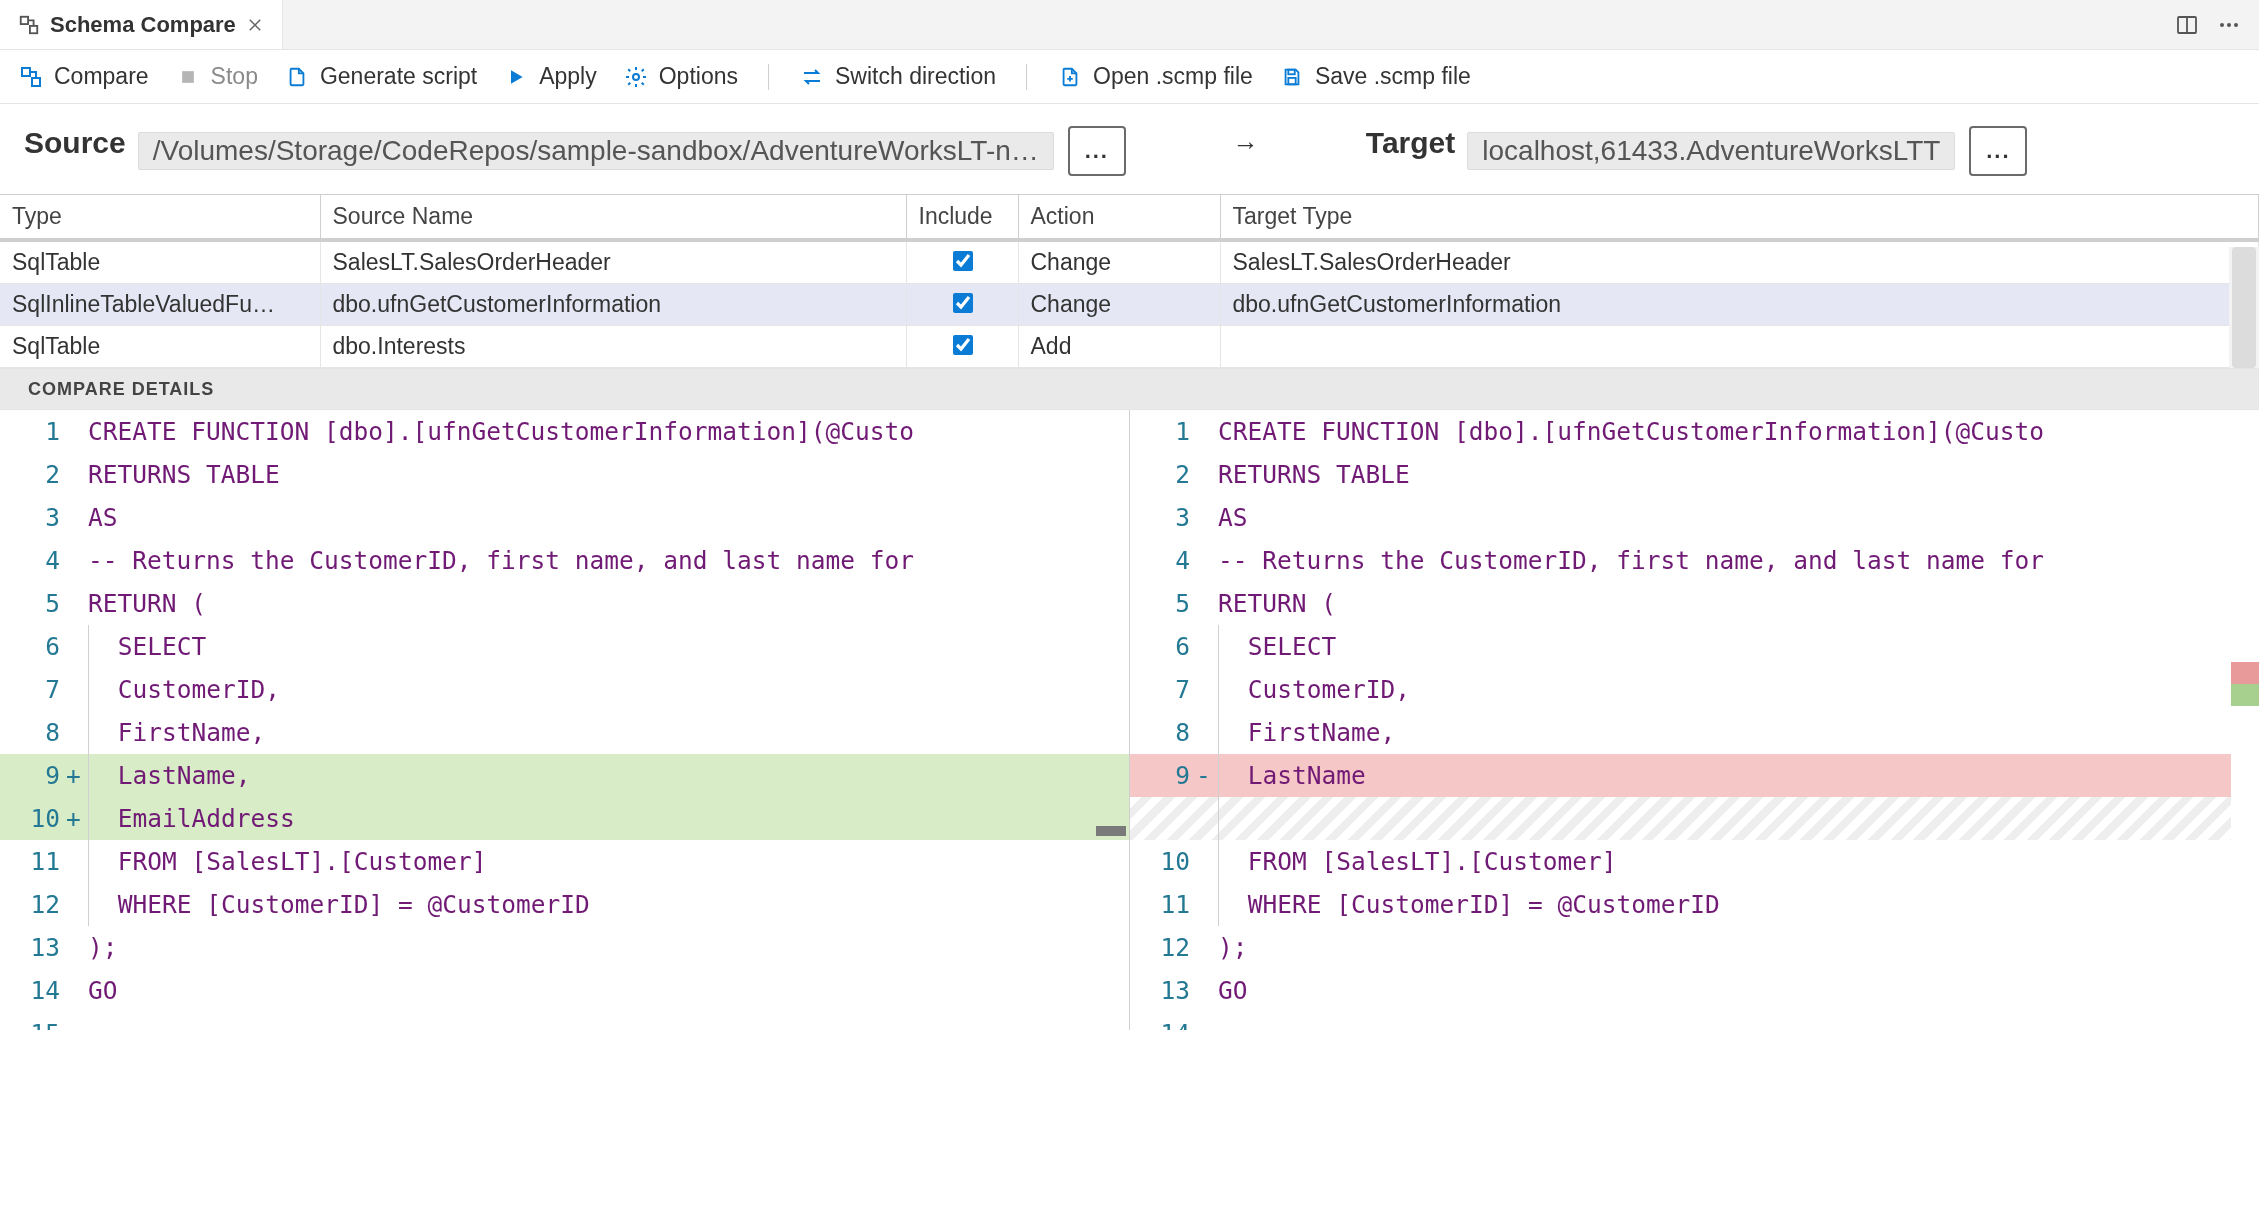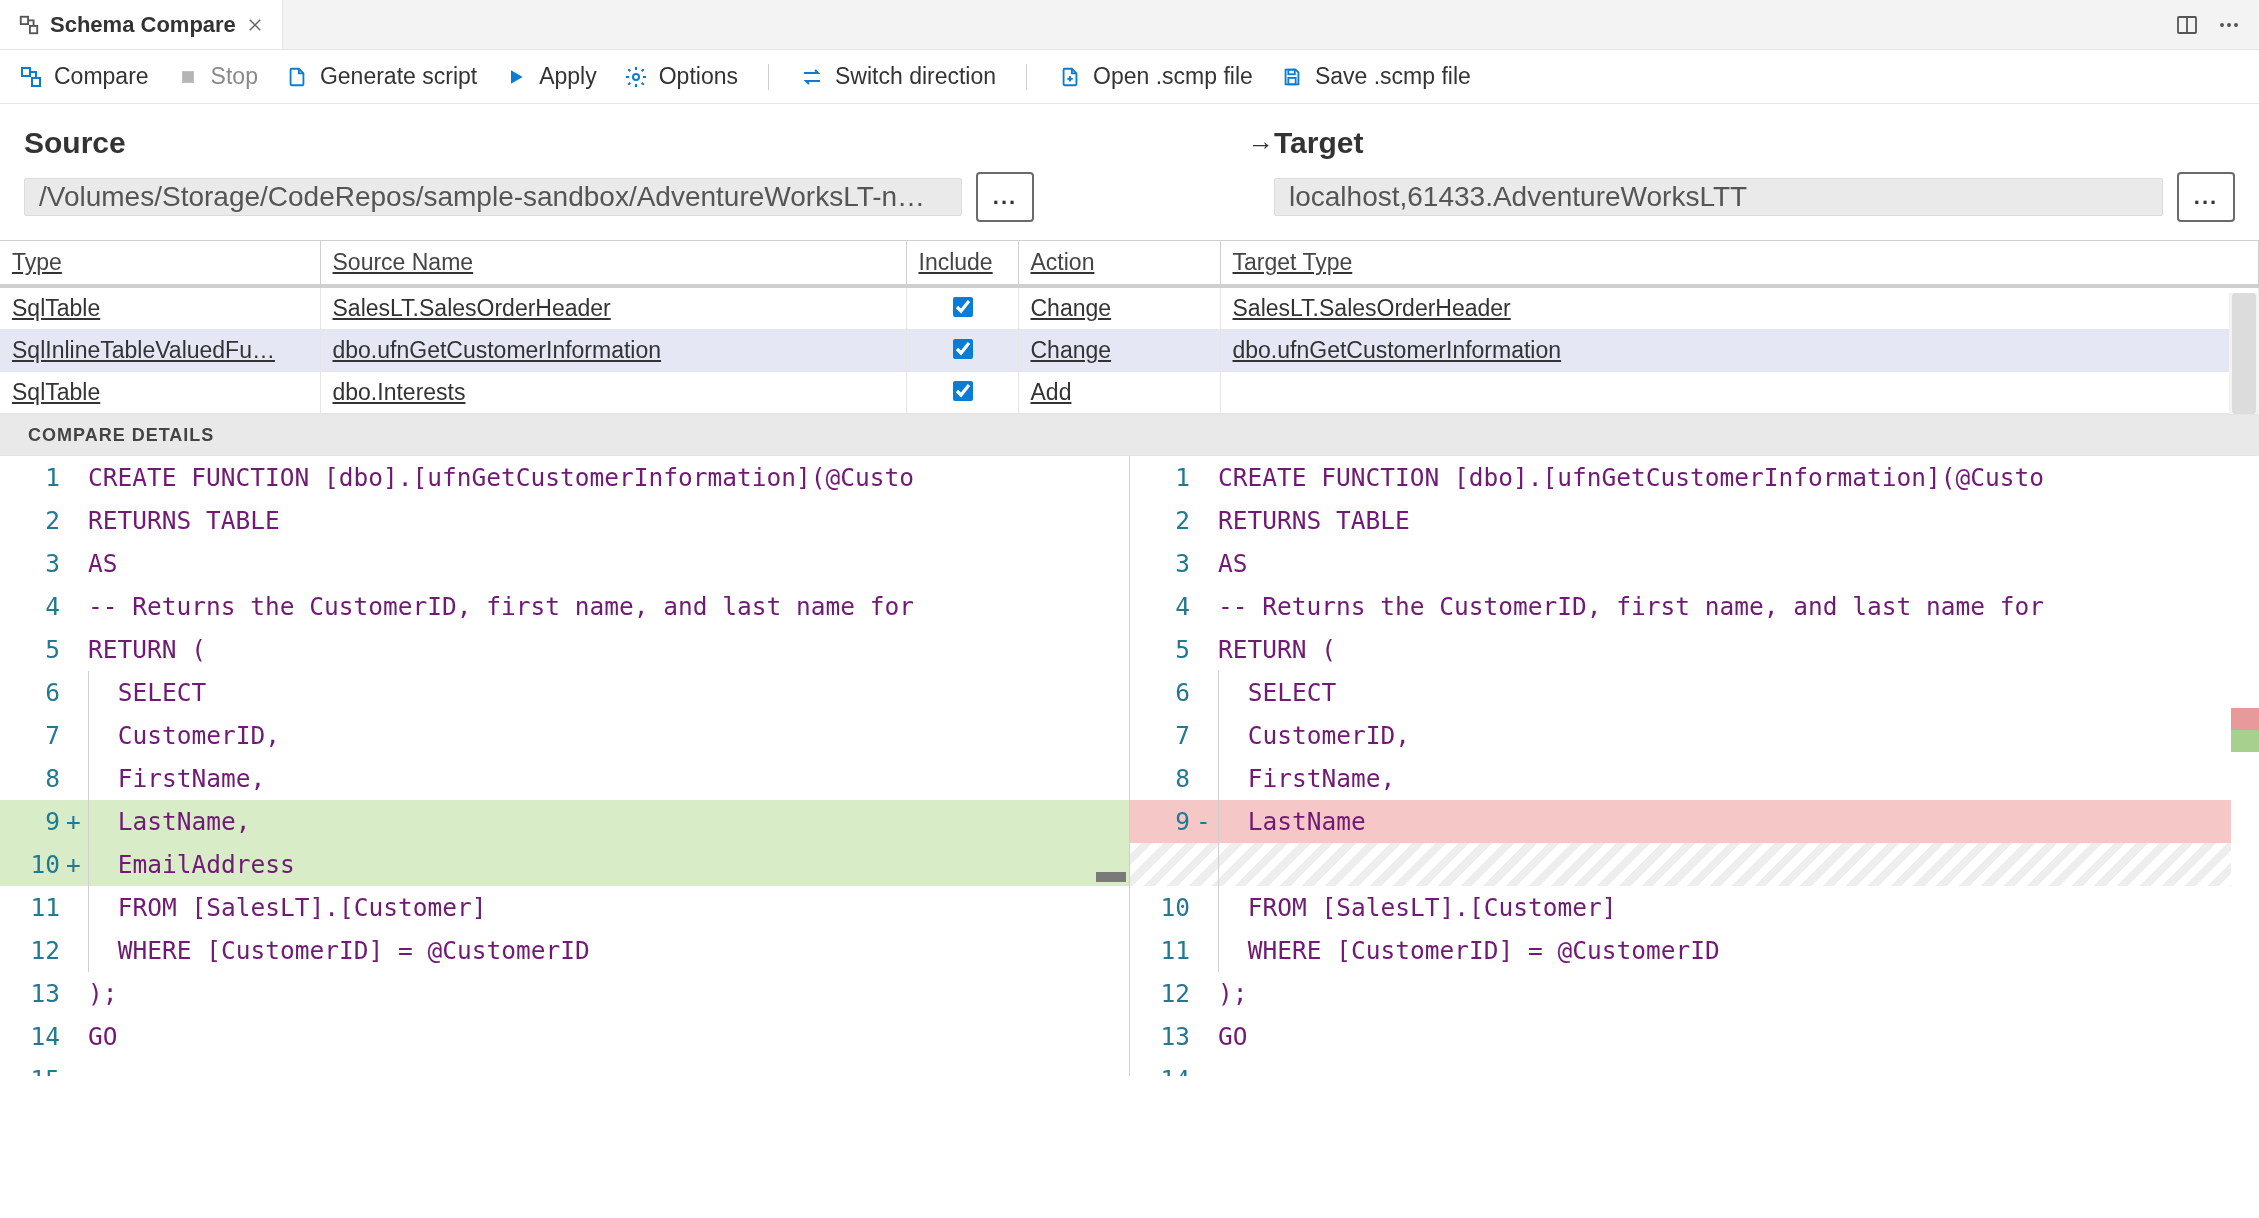--- a/index.html
+++ b/index.html
@@ -79,21 +79,21 @@
   .tool.disabled .ticon { color: #b5b5b5; }
   .tsep { width:1px; height:26px; background: var(--border-strong); margin: 0 4px; }
 
   
   .src-tgt {
     display: flex;
     align-items: flex-start;
     padding: 22px 24px 18px 24px;
     gap: 0;
   }
-  .st-col { display:flex; flex-direction:column; gap:12px; }
+  .st-col { display:flex; flex-direction:row; gap:12px; }
   .st-col.left { flex: 0 0 1010px; }
   .st-col.arrow { flex: 0 0 240px; display:flex; align-items:flex-end; justify-content:center; padding-bottom:8px; }
   .st-col.right { flex: 1 1 auto; }
   .st-title { font-size: 30px; font-weight: 700; color: #333; }
   .picker-row { display:flex; align-items:center; gap:14px; }
   .picker {
     flex: 1 1 auto;
     height: 38px;
     background: #eaeaea;
     border: 1px solid #dcdcdc;
@@ -121,21 +121,20 @@
     letter-spacing:2px;
     cursor:pointer;
   }
   .arrow-big { font-size: 26px; color:#333; font-weight:600; }
 
   
   .cmp-table {
     width: 100%;
     border-collapse: collapse;
     table-layout: fixed;
-    text-decoration: underline;
   }
   .cmp-table th {
     text-align: left;
     font-weight: 400;
     font-size: 23px;
     padding: 8px 12px;
     border-top: 1px solid var(--border-strong);
     border-bottom: 4px solid var(--border-strong);
     border-right: 1px solid var(--border-strong);
     background: var(--grid-header-bg);

